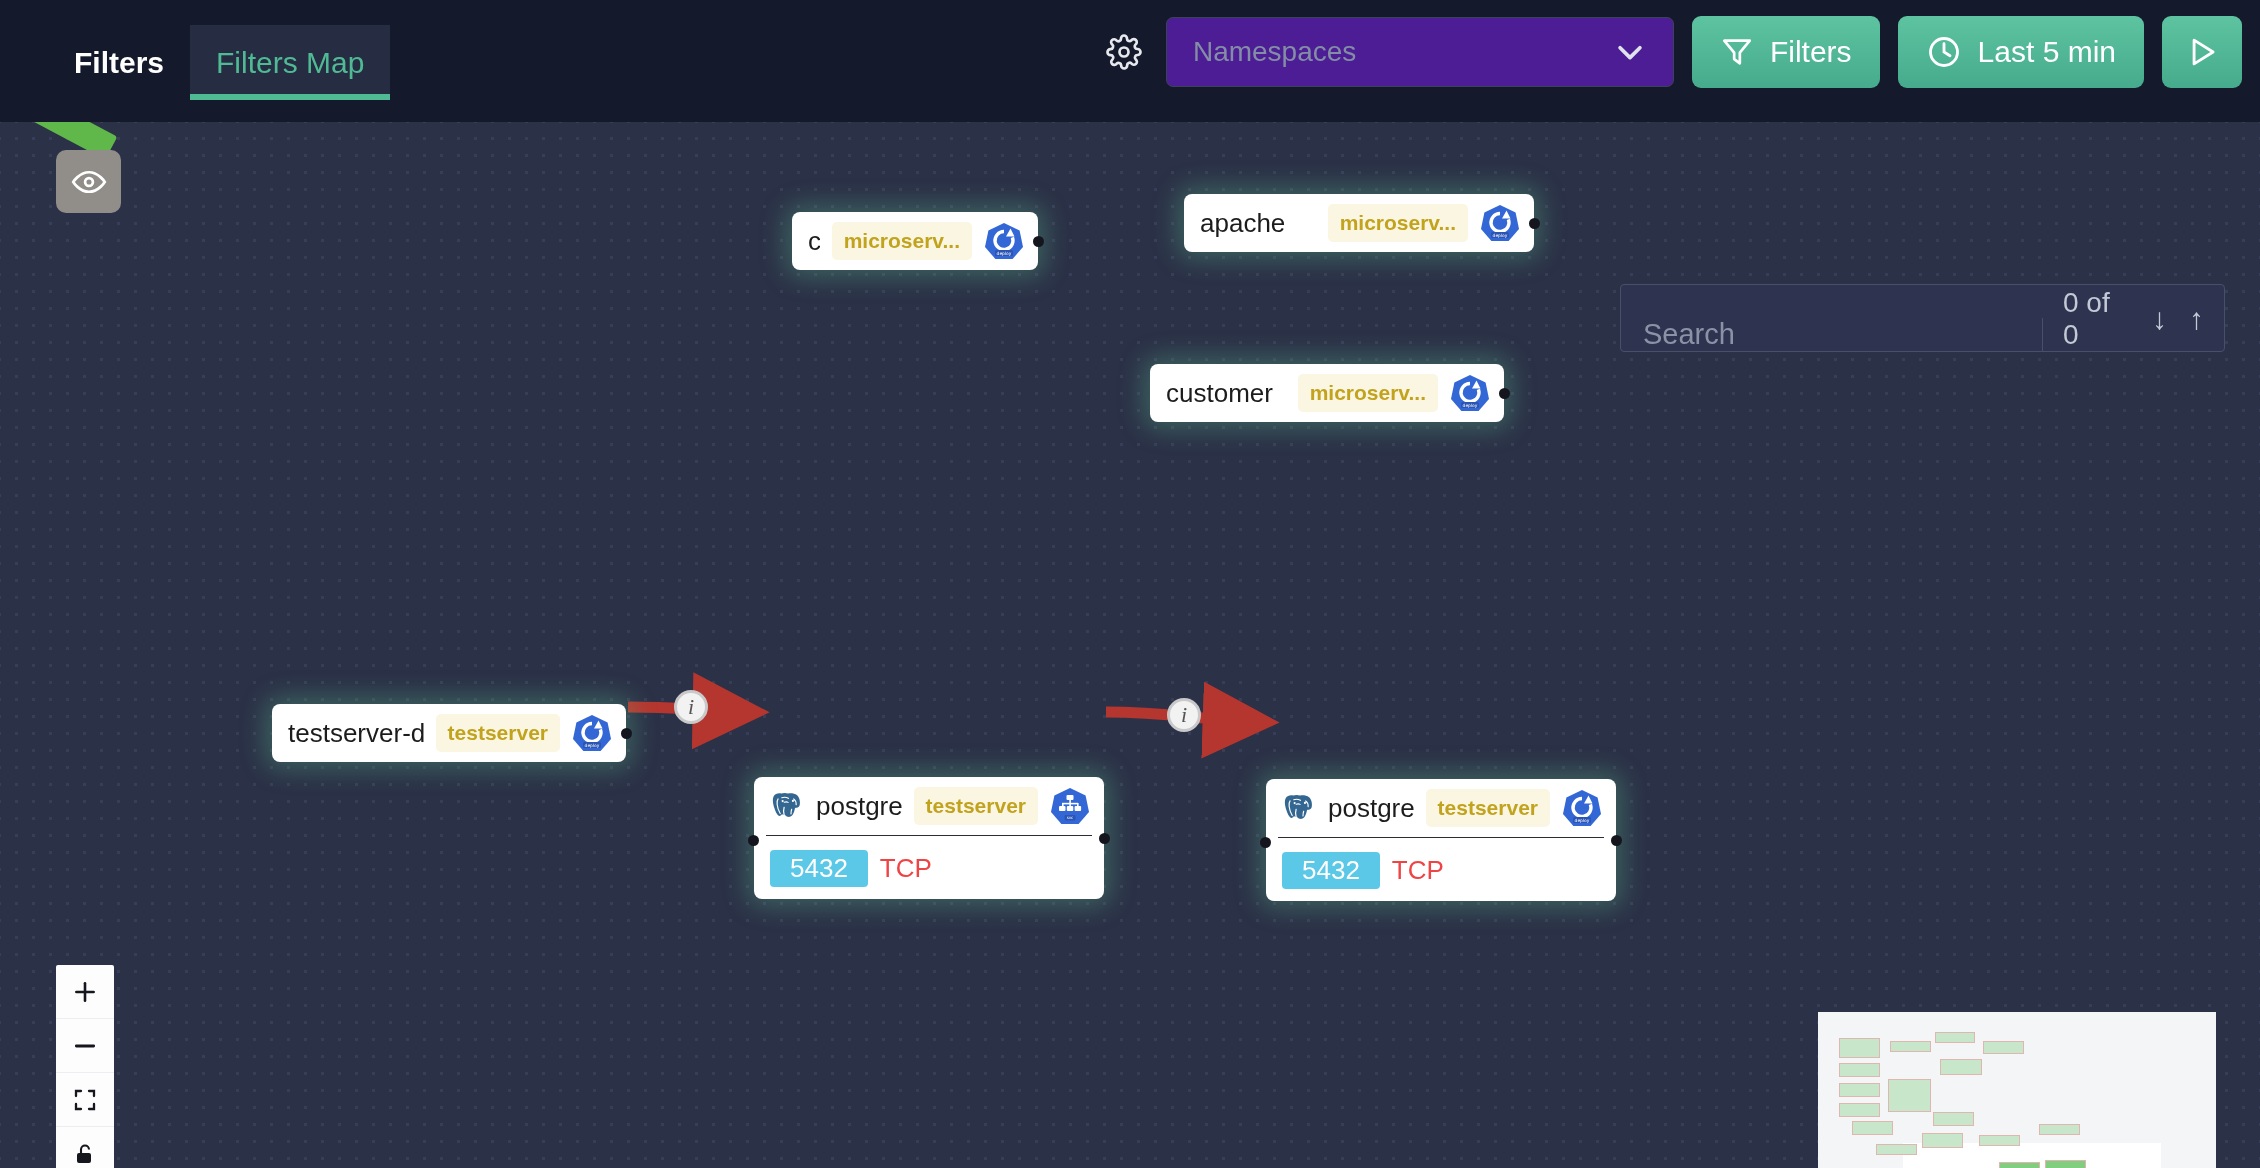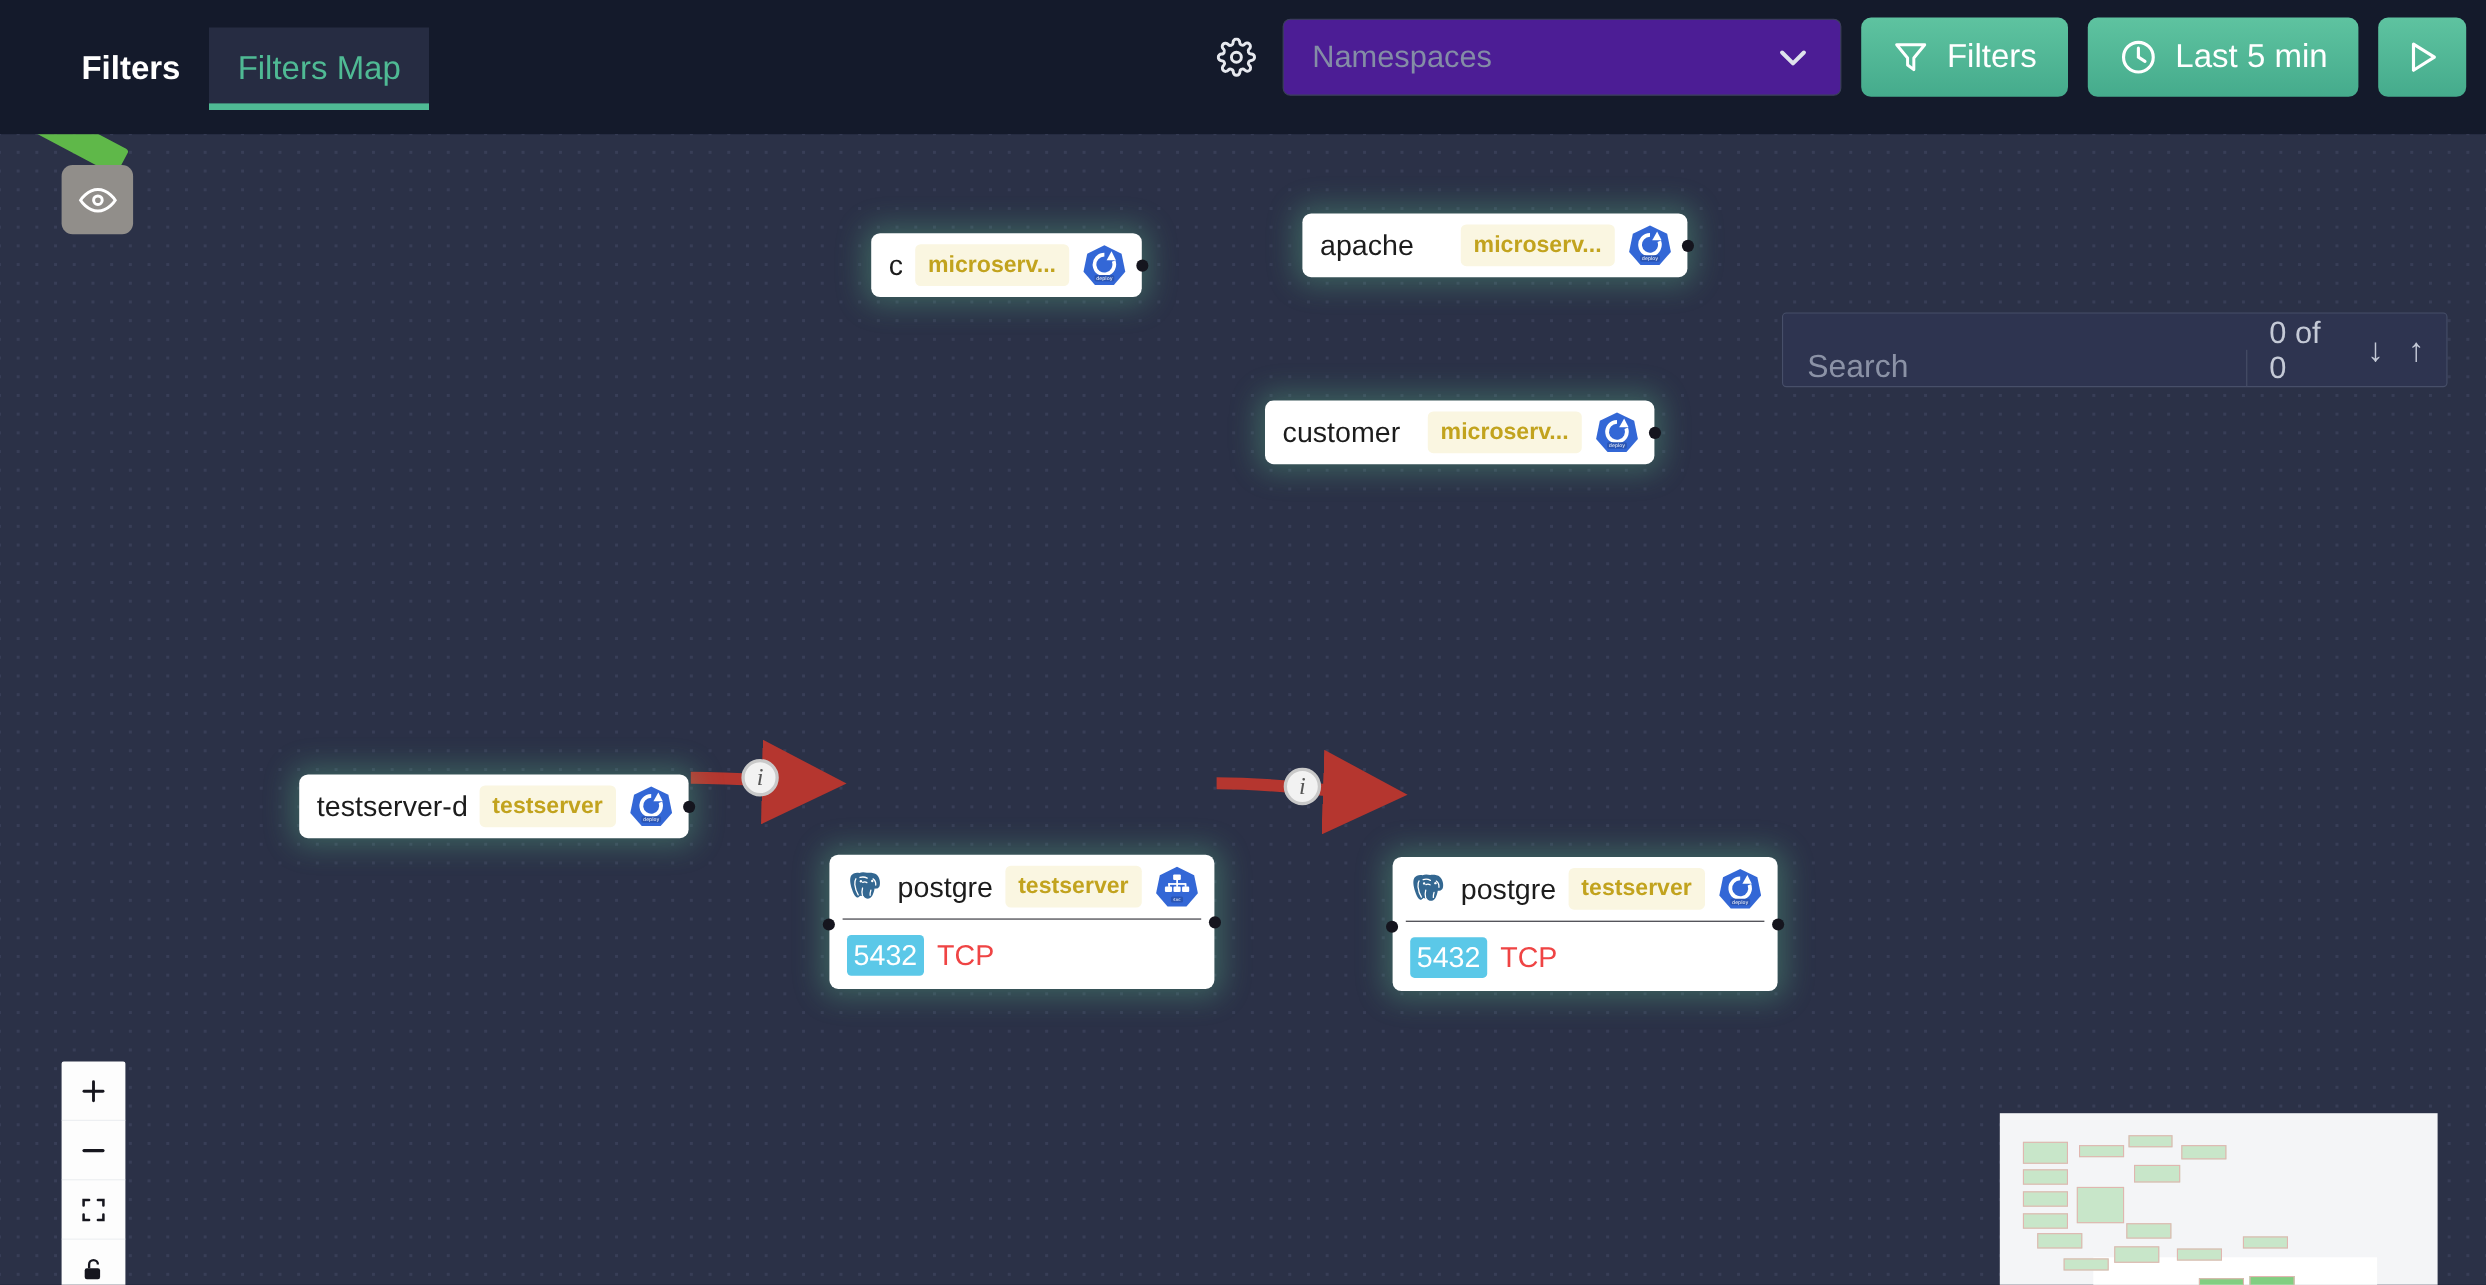--- a/index.html
+++ b/index.html
@@ -166,21 +166,21 @@
   }
   .pg-logo { width: 34px; height: 34px; flex: 0 0 34px; }
   .node-divider { height: 1px; background: #2c2c34; margin: 0 12px; }
   .node-body {
     display: flex; align-items: center; gap: 12px;
     padding: 14px 16px 0 16px;
   }
   .port-pill {
     background: #5bc8e8; color: #ffffff;
     font-size: 26px;
-    padding: 3px 6px; border-radius: 4px;
+    padding: 3px 20px; border-radius: 4px;
   }
   .proto { font-size: 26px; color: #ef4444; }
 
   .handle {
     position: absolute;
     width: 11px; height: 11px;
     background: #15151e;
     border-radius: 50%;
   }
 

